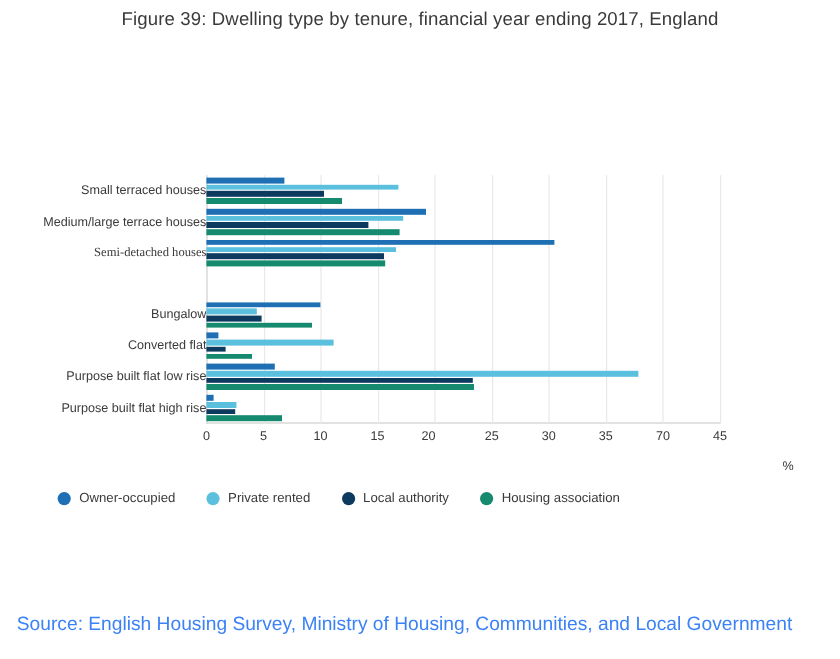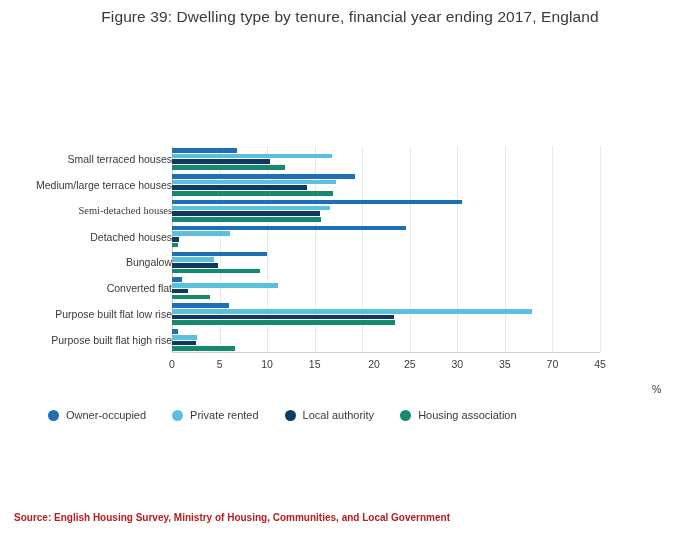--- a/index.html
+++ b/index.html
@@ -108,42 +108,42 @@
     width: 11px;
     height: 11px;
     border-radius: 50%;
     margin-right: 7px;
     flex: none;
   }
   #source {
     position: absolute;
     left: 14px;
     top: 512px;
-    font-size: 10px;
-    font-weight: bold;
-    color: #b91c1c;
+    font-size: 16px;
+    font-weight: normal;
+    color: #3b82f6;
   }
 </style>
 </head>
 <body>
 
 <div id="title">Figure 39: Dwelling type by tenure, financial year ending 2017, England</div>
 
 <div id="plot-area">
   <div class="axis-line-left"></div>
   <div class="axis-line-bottom"></div>
 <div class="xtick" style="left: 0px;">0</div>
     <div class="gridline" style="left: 47.5556px;"></div>
     <div class="xtick" style="left: 47.5556px;">5</div>
     <div class="gridline" style="left: 95.1111px;"></div>
     <div class="xtick" style="left: 95.1111px;">10</div>
     <div class="gridline" style="left: 142.667px;"></div>
     <div class="xtick" style="left: 142.667px;">15</div>
     <div class="gridline" style="left: 190.222px;"></div>
-    <div class="xtick" style="left: 202px;">20</div>
+    <div class="xtick" style="left: 185px;">20</div>
     <div class="gridline" style="left: 237.778px;"></div>
     <div class="xtick" style="left: 237.778px;">25</div>
     <div class="gridline" style="left: 285.333px;"></div>
     <div class="xtick" style="left: 285.333px;">30</div>
     <div class="gridline" style="left: 332.889px;"></div>
     <div class="xtick" style="left: 332.889px;">35</div>
     <div class="gridline" style="left: 380.444px;"></div>
     <div class="xtick" style="left: 380.444px;">70</div>
     <div class="gridline" style="left: 428px;"></div>
     <div class="xtick" style="left: 428px;">45</div>
@@ -161,27 +161,20 @@
       <div class="bar" style="top: 13.4875px; width: 135.058px; background: rgb(13, 59, 96);"></div>
       <div class="bar" style="top: 19.1875px; width: 160.738px; background: rgb(22, 138, 110);"></div>
     </div>
     <div class="group" style="top: 51.75px; height: 25.875px;">
       <div class="cat-label" style="top: 7.9375px; font-family: Liberation Serif, serif;">Semi-detached houses</div>
       <div class="bar" style="top: 2.0875px; width: 290.089px; background: rgb(31, 111, 180);"></div>
       <div class="bar" style="top: 7.7875px; width: 157.884px; background: rgb(91, 192, 222);"></div>
       <div class="bar" style="top: 13.4875px; width: 148.373px; background: rgb(13, 59, 96);"></div>
       <div class="bar" style="top: 19.1875px; width: 149.324px; background: rgb(22, 138, 110);"></div>
     </div>
-    <div class="group" style="top: 77.625px; height: 25.875px;">
-      <div class="cat-label" style="top: 7.9375px;">Detached houses</div>
-      <div class="bar" style="top: 2.0875px; width: 233.973px; background: rgb(31, 111, 180);"></div>
-      <div class="bar" style="top: 7.7875px; width: 58.0178px; background: rgb(91, 192, 222);"></div>
-      <div class="bar" style="top: 13.4875px; width: 6.65778px; background: rgb(13, 59, 96);"></div>
-      <div class="bar" style="top: 19.1875px; width: 5.70667px; background: rgb(22, 138, 110);"></div>
-    </div>
     <div class="group" style="top: 103.5px; height: 25.875px;">
       <div class="cat-label" style="top: 7.9375px;">Bungalow</div>
       <div class="bar" style="top: 2.0875px; width: 95.1111px; background: rgb(31, 111, 180);"></div>
       <div class="bar" style="top: 7.7875px; width: 41.8489px; background: rgb(91, 192, 222);"></div>
       <div class="bar" style="top: 13.4875px; width: 45.6533px; background: rgb(13, 59, 96);"></div>
       <div class="bar" style="top: 19.1875px; width: 88.4533px; background: rgb(22, 138, 110);"></div>
     </div>
     <div class="group" style="top: 129.375px; height: 25.875px;">
       <div class="cat-label" style="top: 7.9375px;">Converted flat</div>
       <div class="bar" style="top: 2.0875px; width: 10.4622px; background: rgb(31, 111, 180);"></div>

